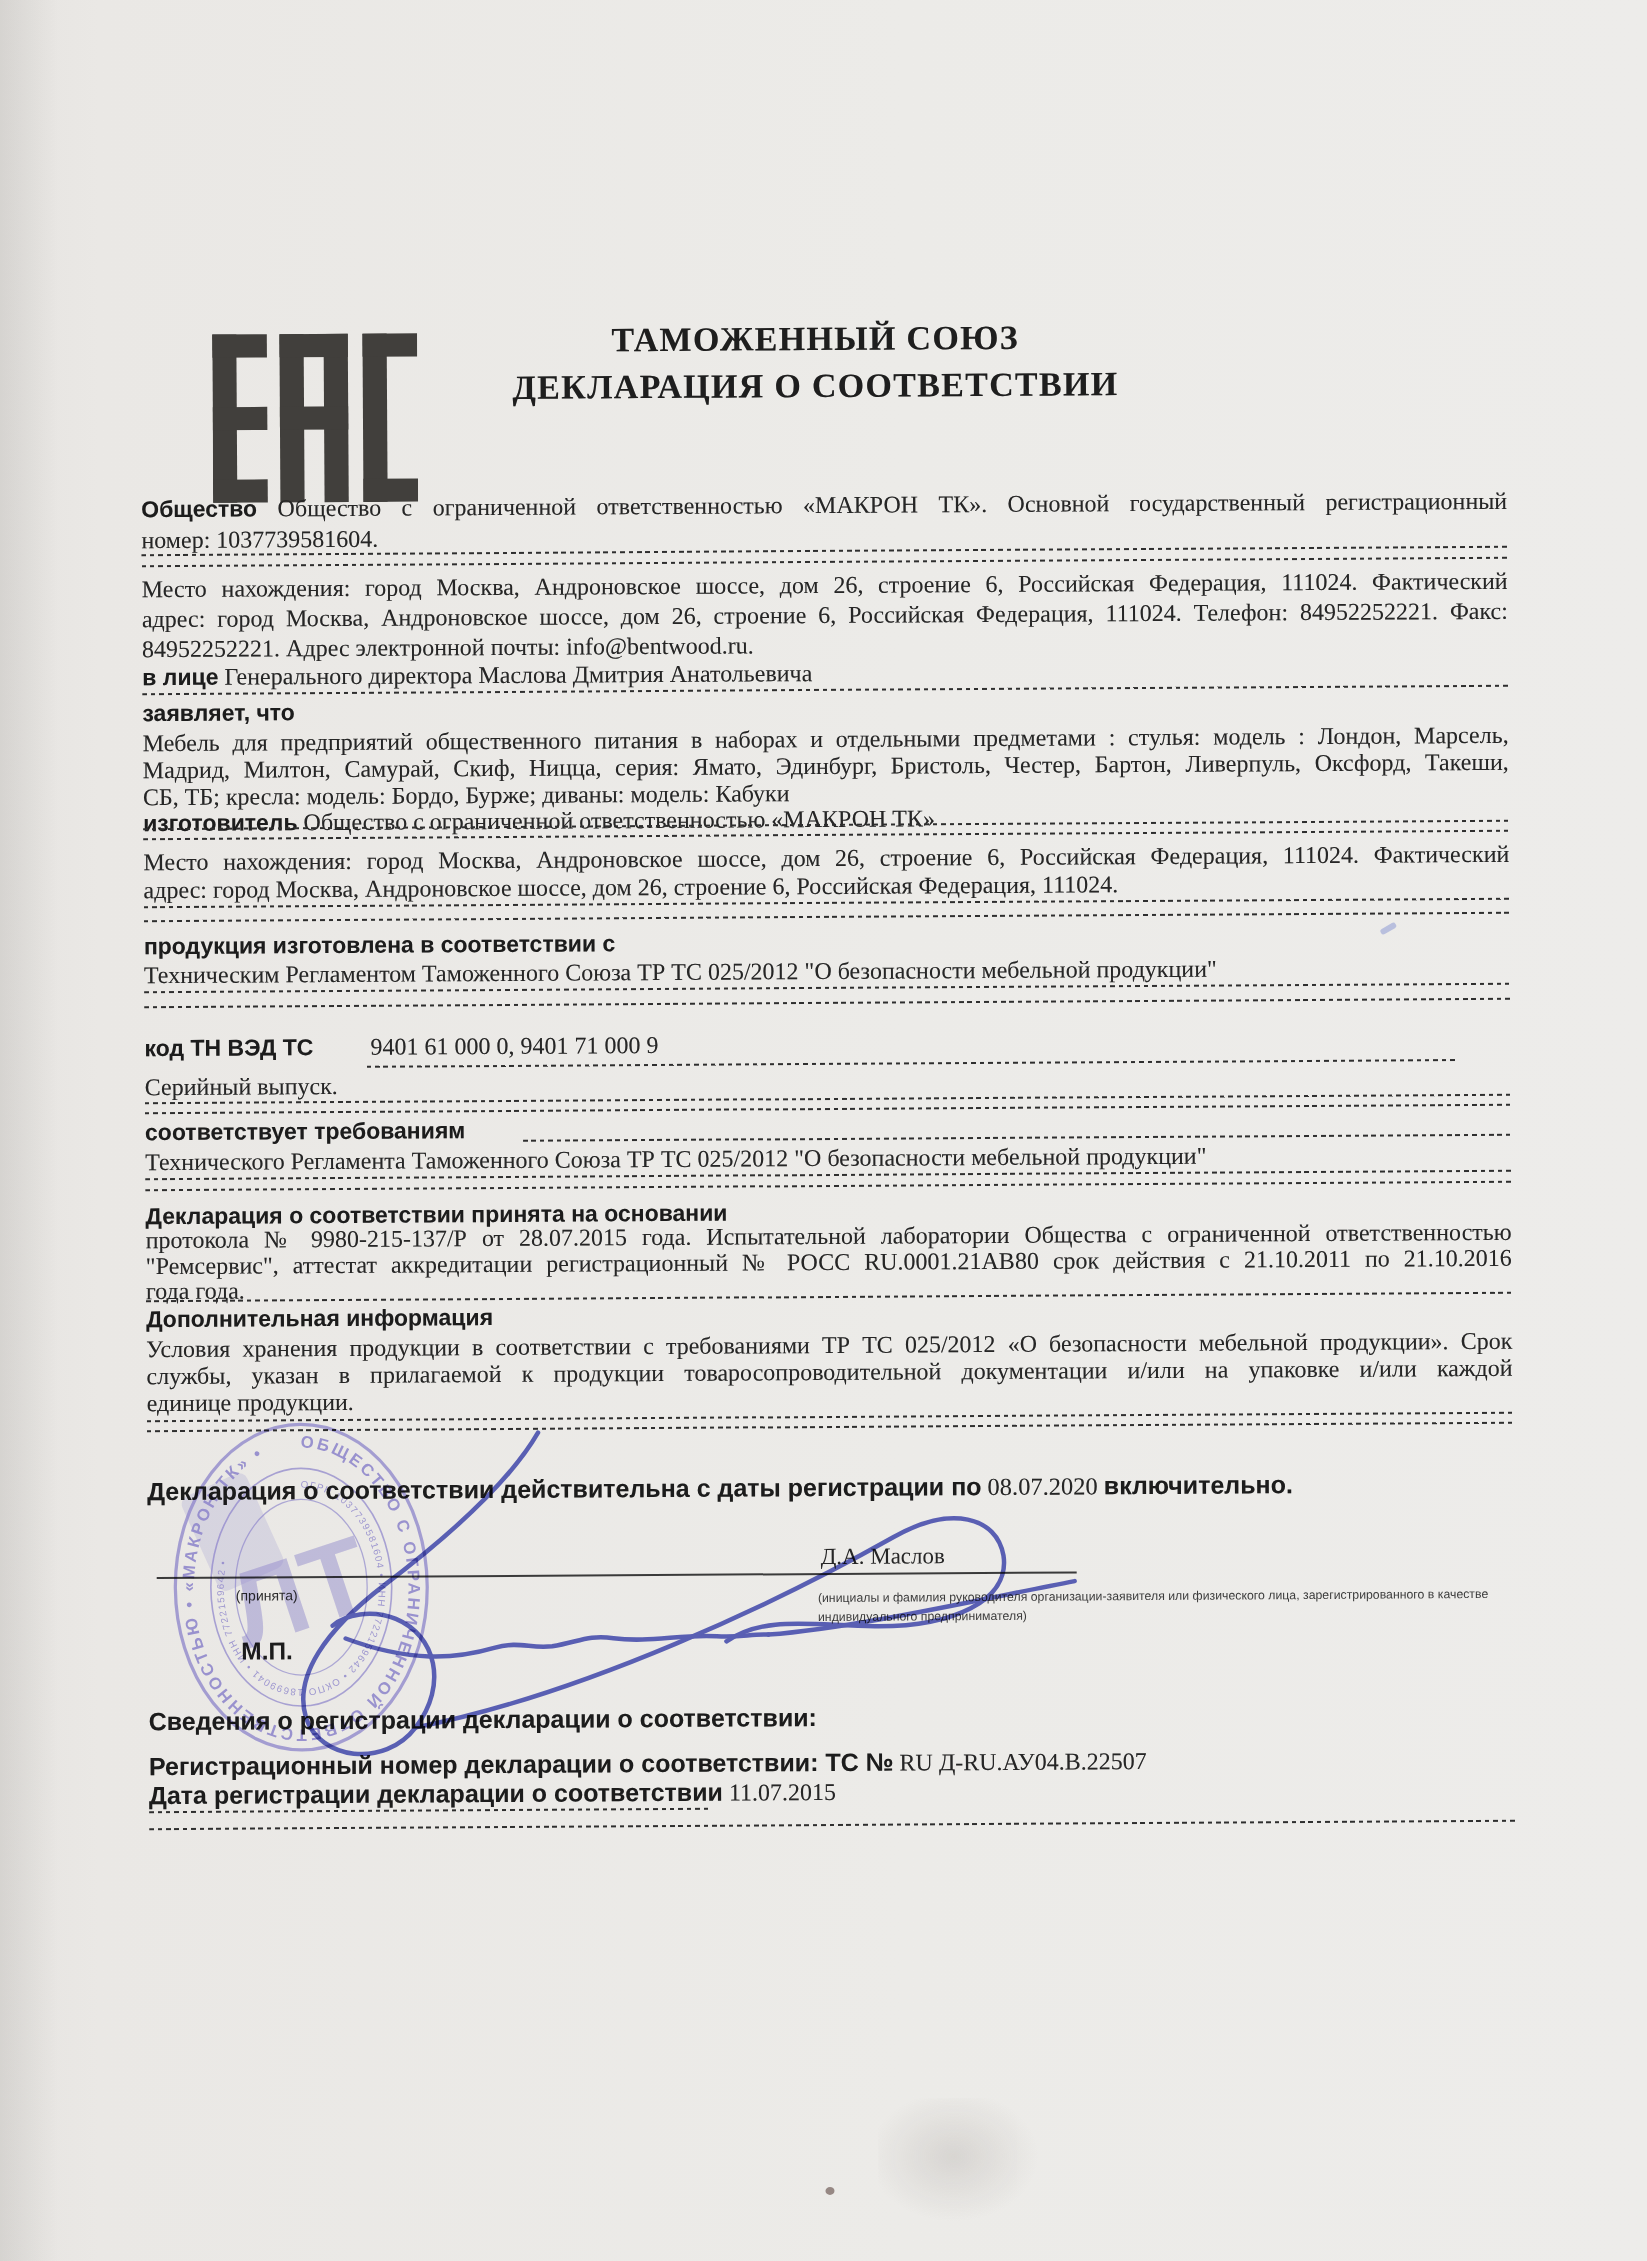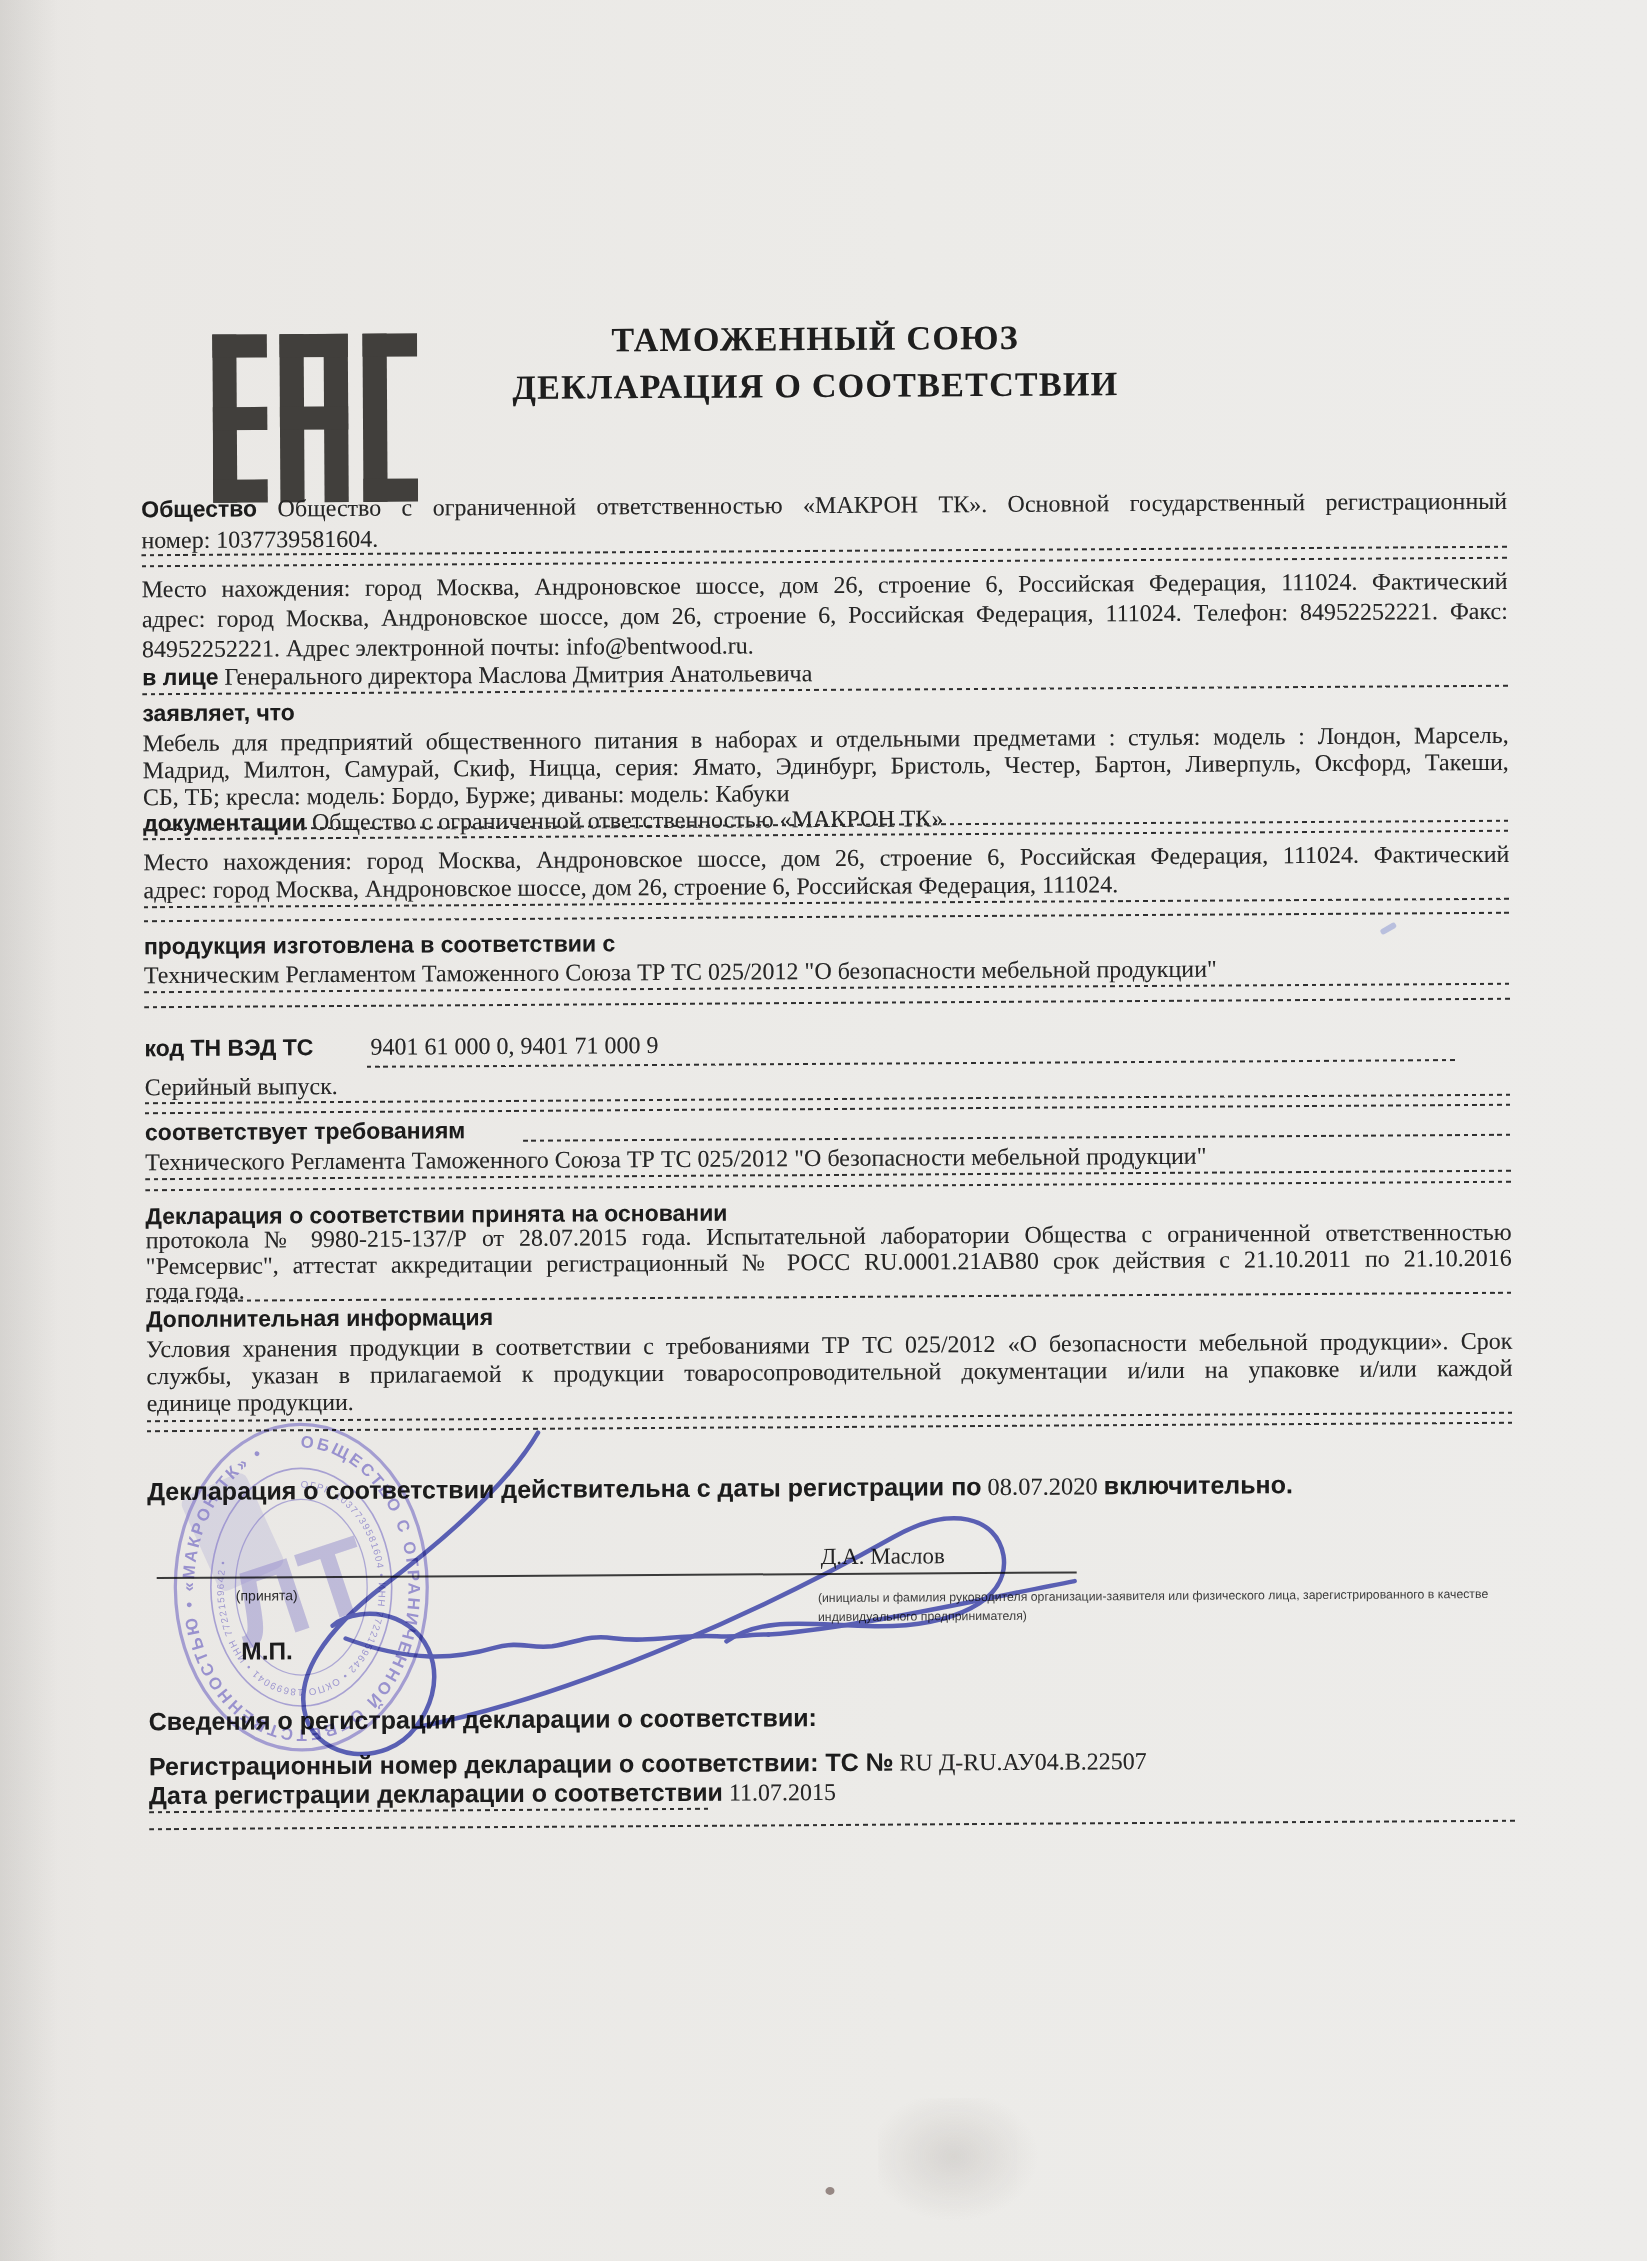--- a/index.html
+++ b/index.html
@@ -91,21 +91,21 @@
       <span>Генерального директора Маслова Дмитрия Анатольевича</span>
     </div>
     <div class="dl" style="left:145px;top:689px;width:1366px"></div>
 
     <div class="hd" style="top:696px">заявляет, что</div>
     <div class="line j" style="top:726px">Мебель для предприятий общественного питания в наборах и отдельными предметами : стулья: модель : Лондон, Марсель,</div>
     <div class="line j" style="top:753px">Мадрид, Милтон, Самурай, Скиф, Ницца, серия: Ямато, Эдинбург, Бристоль, Честер, Бартон, Ливерпуль, Оксфорд, Такеши,</div>
     <div class="line" style="top:780px">СБ, ТБ; кресла: модель: Бордо, Бурже; диваны: модель: Кабуки</div>
 
     <div class="line" style="top:806px">
-      <span class="bl">документации</span>
+      <span class="bl">изготовитель</span>
       <span>Общество с ограниченной ответственностью «МАКРОН ТК»</span>
     </div>
     <div class="dl" style="left:145px;top:824px;width:1366px"></div>
     <div class="dl" style="left:145px;top:834px;width:1366px"></div>
 
     <div class="line j" style="top:845px">Место нахождения: город Москва, Андроновское шоссе, дом 26, строение 6, Российская Федерация, 111024. Фактический</div>
     <div class="line" style="top:873px">адрес: город Москва, Андроновское шоссе, дом 26, строение 6, Российская Федерация, 111024.</div>
     <div class="dl" style="left:145px;top:902px;width:1366px"></div>
     <div class="dl" style="left:145px;top:916px;width:1366px"></div>
 

